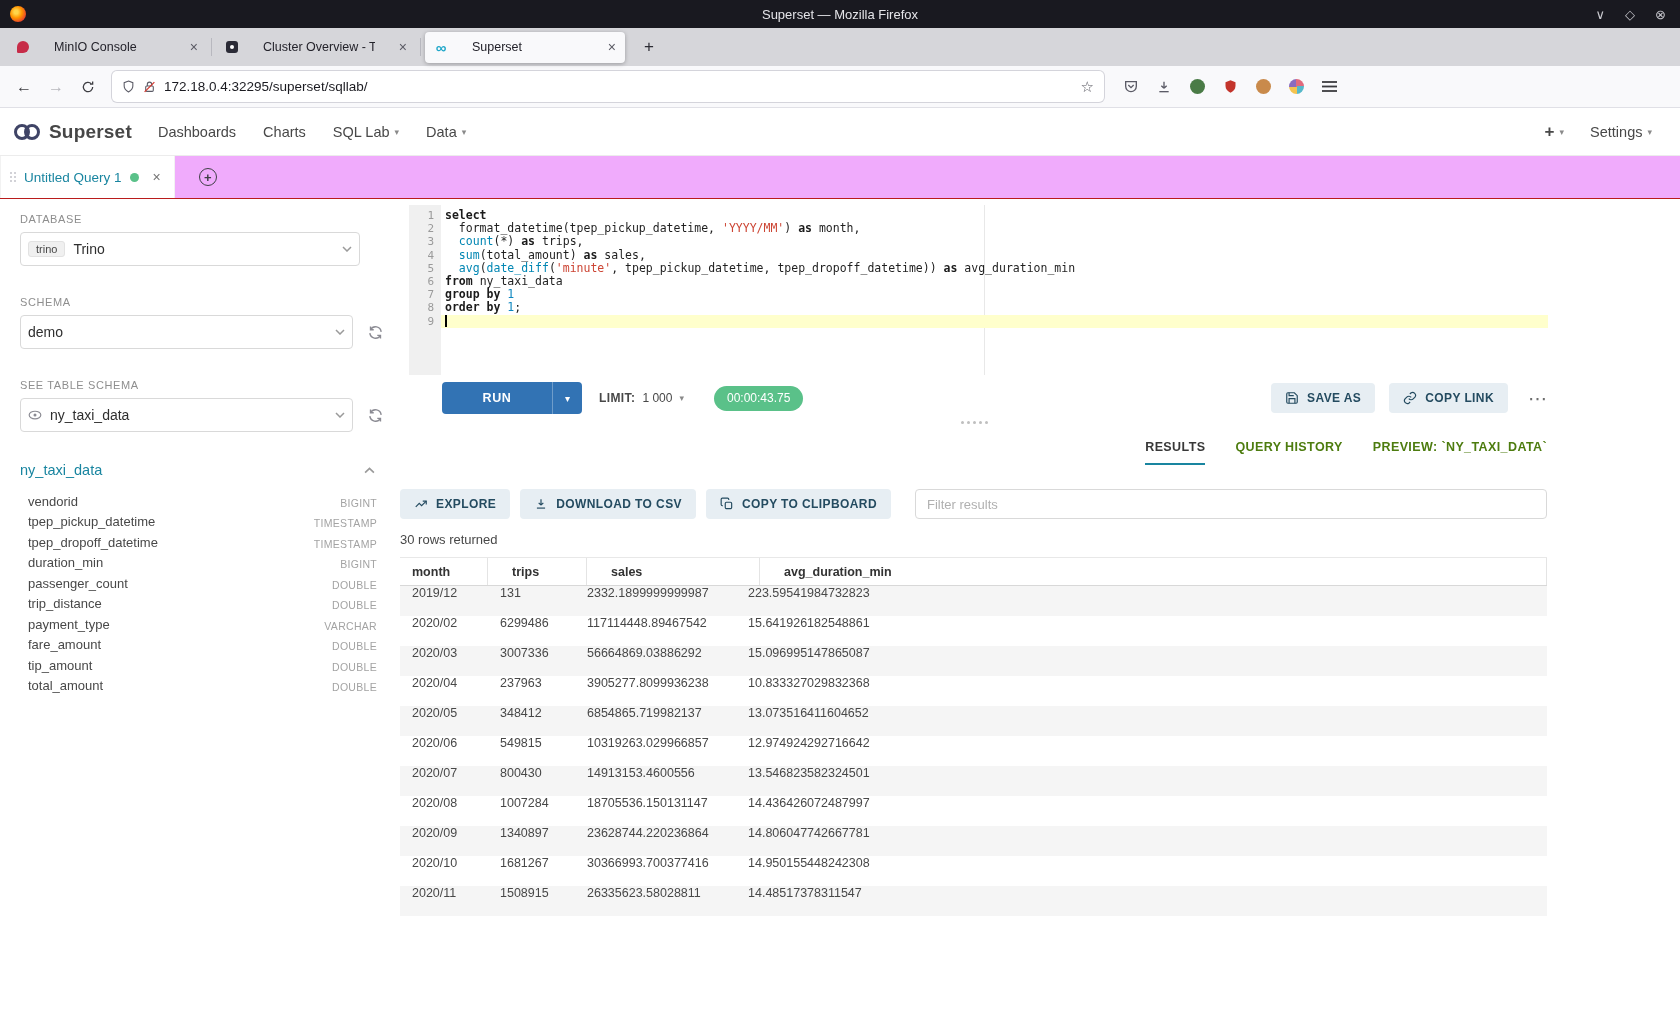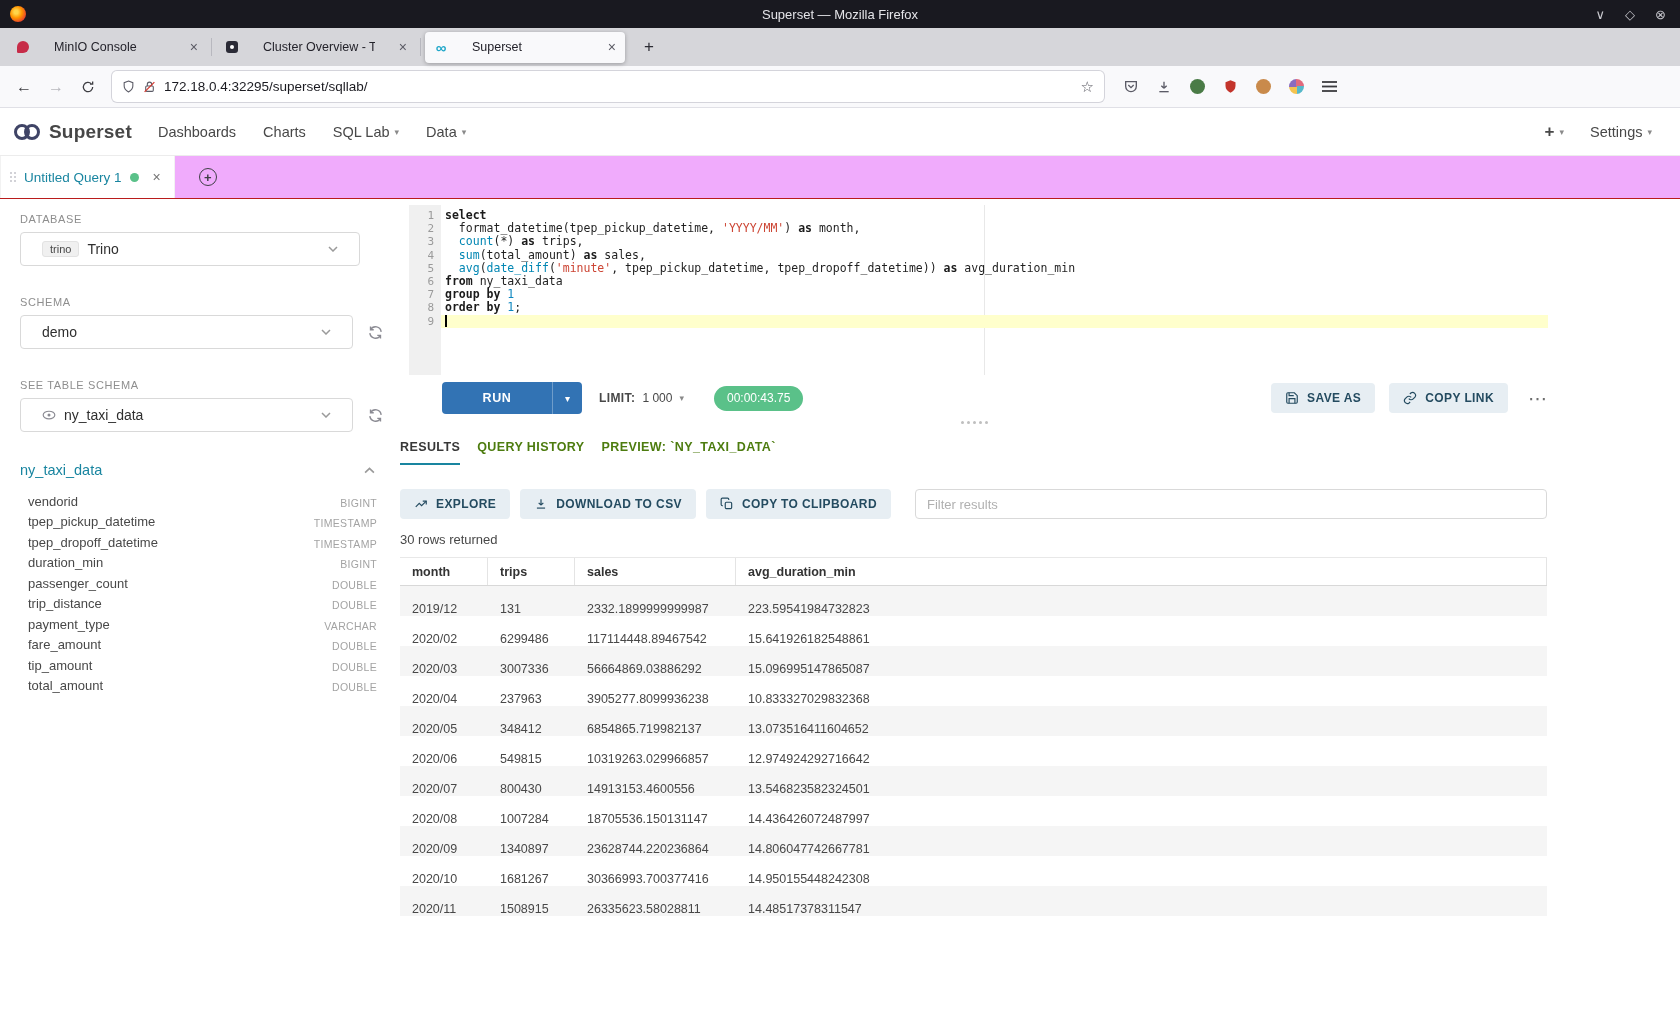--- a/index.html
+++ b/index.html
@@ -67,21 +67,21 @@
                display:flex; align-items:center; justify-content:center; font-size:13px; color:#3f3f46; font-weight:bold; }
 
   
   .workspace { display:flex; align-items:flex-start; }
 
   
   .sidebar { width:400px; flex:none; padding:14px 15px 0 20px; }
   .side-label { font-size:11px; letter-spacing:.6px; color:#8e8e8e; margin-bottom:7px; }
   .select-row { display:flex; align-items:center; gap:12px; margin-bottom:16px; }
   .select { width:340px; height:34px; border:1px solid #d9d9d9; border-radius:4px; background:#fff;
-            display:flex; align-items:center; padding:0 21px; gap:8px; }
+            display:flex; align-items:center; padding:0 7px; gap:8px; }
   .sel-text { font-size:14px; color:#2f2f2f; flex:1; }
   .badge { background:#f0f0f0; border:1px solid #e2e2e2; border-radius:3px; padding:1px 7px; font-size:11px; color:#484848; flex:none; }
   .gap-lg { margin-top:30px; }
   .refresh-btn { width:20px; height:20px; display:flex; align-items:center; justify-content:center; }
   .table-section { margin-top:30px; }
   .table-head { display:flex; align-items:center; justify-content:space-between; padding-right:10px; }
   .table-name { font-size:14.5px; color:#1985a0; font-weight:500; }
   .col-list { margin-top:10px; }
   .col-row { display:flex; align-items:flex-end; justify-content:space-between; height:20.5px; padding:0 8px; }
   .col-name { font-size:13px; color:#484848; }
@@ -119,34 +119,34 @@
                gap:8px; padding:0 14px; font-size:12px; font-weight:bold; letter-spacing:.4px; color:#244b60; cursor:default; font-family:inherit; }
   .more-dots { font-size:19px; color:#6d6d6d; margin-left:6px; letter-spacing:1px; }
 
   
   .handle-row { height:16px; display:flex; align-items:center; justify-content:center; }
   .handle { display:flex; gap:3px; }
   .handle i { width:3px; height:3px; border-radius:50%; background:#bfbfbf; }
 
   
   .south { width:1147px; }
-  .rtabs { display:flex; gap:17px; margin-top:10px; }
+  .rtabs { display:flex; gap:30px; margin-top:10px;justify-content:flex-end; }
   .rtab { font-size:12.5px; font-weight:600; letter-spacing:.4px; color:#4d7c0f; padding-bottom:9px; cursor:default; }
   .rtab.active { color:#383838; border-bottom:2px solid #1985a0; }
   .res-toolbar { display:flex; align-items:center; gap:10px; margin-top:24px; }
   .filter-input { flex:1; margin-left:14px; height:30px; border:1px solid #d9d9d9; border-radius:4px;
                   padding:0 11px; font-size:13px; color:#333; font-family:inherit; outline:none; }
   .filter-input::placeholder { color:#b0b0b0; }
   .row-count { margin-top:13px; font-size:13px; color:#484848; }
 
   
   .rtable-wrap { margin-top:10px; height:381px; overflow:hidden; border-top:1px solid #e8e8e8; }
-  .rhead { display:flex; height:28px; align-items:center; border-bottom:1px solid #d8d8d8; font-weight:bold; font-size:12.5px; color:#333; }
+  .rhead { display:flex; height:28px; align-items:center; border-bottom:1px solid #d8d8d8; font-weight:bold; font-size:12.5px; color:#333;gap:12px; }
   .rhead .cell { border-right:1px solid #e4e4e4; height:100%; display:flex; align-items:center; }
-  .trow { display:flex; height:30px; align-items:flex-end; font-size:12.5px; color:#484848; }
+  .trow { display:flex; height:30px; align-items:flex-start; font-size:12.5px; color:#484848; }
   .trow:nth-child(odd) { background:#f5f5f5; }
   .cell { padding-left:12px; white-space:nowrap; overflow:hidden; }
   .c0 { width:88px; flex:none; }
   .c1 { width:87px; flex:none; }
   .c2 { width:161px; flex:none; }
   .c3 { flex:1; }
 
   svg { display:block; }
 </style>
 </head>

